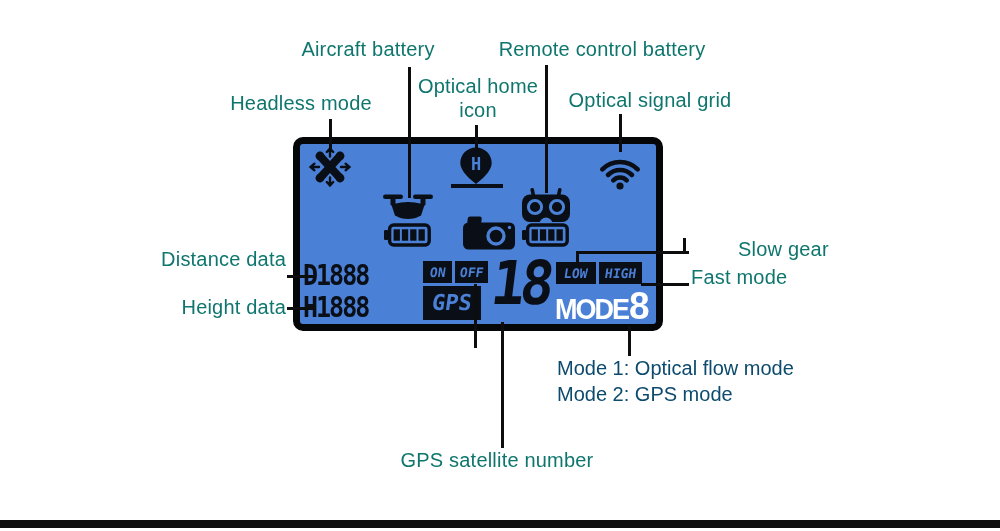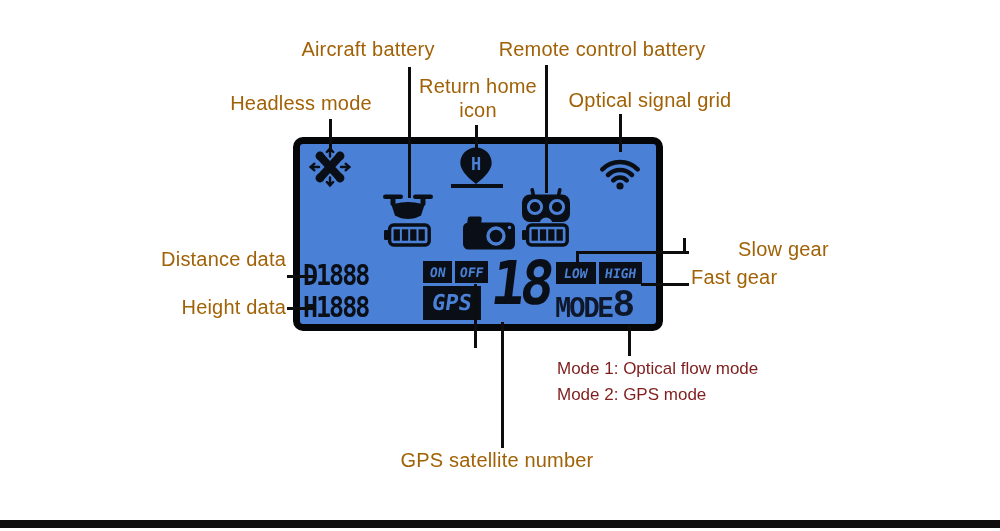--- a/index.html
+++ b/index.html
@@ -1,51 +1,51 @@
 <!DOCTYPE html>
 <html><head>
 <meta charset="utf-8">
 <style>
   html,body{margin:0;padding:0;background:#ffffff;}
   .canvas{position:relative;width:1000px;height:531px;background:#ffffff;overflow:hidden;
           font-family:"Liberation Sans",sans-serif;}
-  .label{position:absolute;font-size:20px;color:#a16207;white-space:nowrap;z-index:7;letter-spacing:.2px;}
+  .label{position:absolute;font-size:20px;color:#0f766e;white-space:nowrap;z-index:7;letter-spacing:.2px;}
   .label.center{transform:translateX(-50%);text-align:center;}
   .label.wrap{white-space:normal;}
   .line{position:absolute;background:#0d0d0d;z-index:6;}
   .lcd{position:absolute;left:293px;top:137px;width:370px;height:194px;box-sizing:border-box;
        border:7px solid #050608;border-radius:10px;background:#4a80d5;z-index:1;}
   .lcd .abs{position:absolute;}
   .seg{position:absolute;font-family:"DejaVu Sans Mono",monospace;font-weight:bold;color:#0a0e16;line-height:1;}
   .seg-small{font-size:25px;letter-spacing:-2px;transform:scaleY(1.12);transform-origin:top left;}
   .seg-big{font-size:56px;letter-spacing:-5px;transform:skewX(-7deg) scaleY(1.08);transform-origin:bottom left;}
   .invbox{position:absolute;background:#0a0e16;color:#4a80d5;display:flex;align-items:center;justify-content:center;
           font-family:"DejaVu Sans Mono",monospace;font-weight:bold;line-height:1;}
   .invbox span{transform:skewX(-8deg);}
-  .mode-wrap{position:absolute;display:flex;align-items:flex-end;color:#0f172a;
-             font-family:Liberation Mono, monospace;font-weight:bold;line-height:1;}
+  .mode-wrap{position:absolute;display:flex;align-items:flex-end;color:#ffffff;
+             font-family:Liberation Sans, sans-serif;font-weight:bold;line-height:1;}
   .mode-word{font-size:27px;letter-spacing:-2px;transform:scaleY(1.1);transform-origin:bottom left;}
   .mode-num{font-size:37px;letter-spacing:-2px;margin-left:1px;transform:scaleY(1.05);transform-origin:bottom left;}
-  .modes{position:absolute;left:557px;top:356px;font-size:17px;color:#7f1d1d;line-height:25.5px;z-index:7;}
+  .modes{position:absolute;left:557px;top:356px;font-size:20px;color:#0c4a6e;line-height:25.5px;z-index:7;}
   .footer-bar{position:absolute;left:0;top:520px;width:1000px;height:8px;background:#0e0e0e;}
 </style>
 </head>
 <body>
 
 <div class="canvas">
 
   <div class="label center" style="left:368px;top:38px;">Aircraft battery</div>
   <div class="label center" style="left:301px;top:92px;">Headless mode</div>
   <div class="label center" style="left:602px;top:38px;">Remote control battery</div>
-  <div class="label center wrap" style="left:478px;top:74px;width:134px;line-height:24px;">Return home icon</div>
+  <div class="label center wrap" style="left:478px;top:74px;width:134px;line-height:24px;">Optical home icon</div>
   <div class="label center" style="left:650px;top:89px;">Optical signal grid</div>
   <div class="label" style="right:714px;top:248px;">Distance data</div>
   <div class="label" style="right:714px;top:296px;margin-left:7px;">Height data</div>
   <div class="label" style="left:691px;top:238px;margin-left:47px;">Slow gear</div>
-  <div class="label" style="left:691px;top:266px;">Fast gear</div>
+  <div class="label" style="left:691px;top:266px;">Fast mode</div>
   <div class="modes">
     <div>Mode 1: Optical flow mode</div>
     <div>Mode 2: GPS mode</div>
   </div>
   <div class="label center" style="left:497px;top:449px;">GPS satellite number</div>
 
   <div class="line" style="left:408px;top:67px;width:3px;height:131px;"></div>
   <div class="line" style="left:545px;top:65px;width:3px;height:128px;"></div>
   <div class="line" style="left:329px;top:119px;width:3px;height:31px;"></div>
   <div class="line" style="left:475px;top:125px;width:3px;height:24px;"></div>

